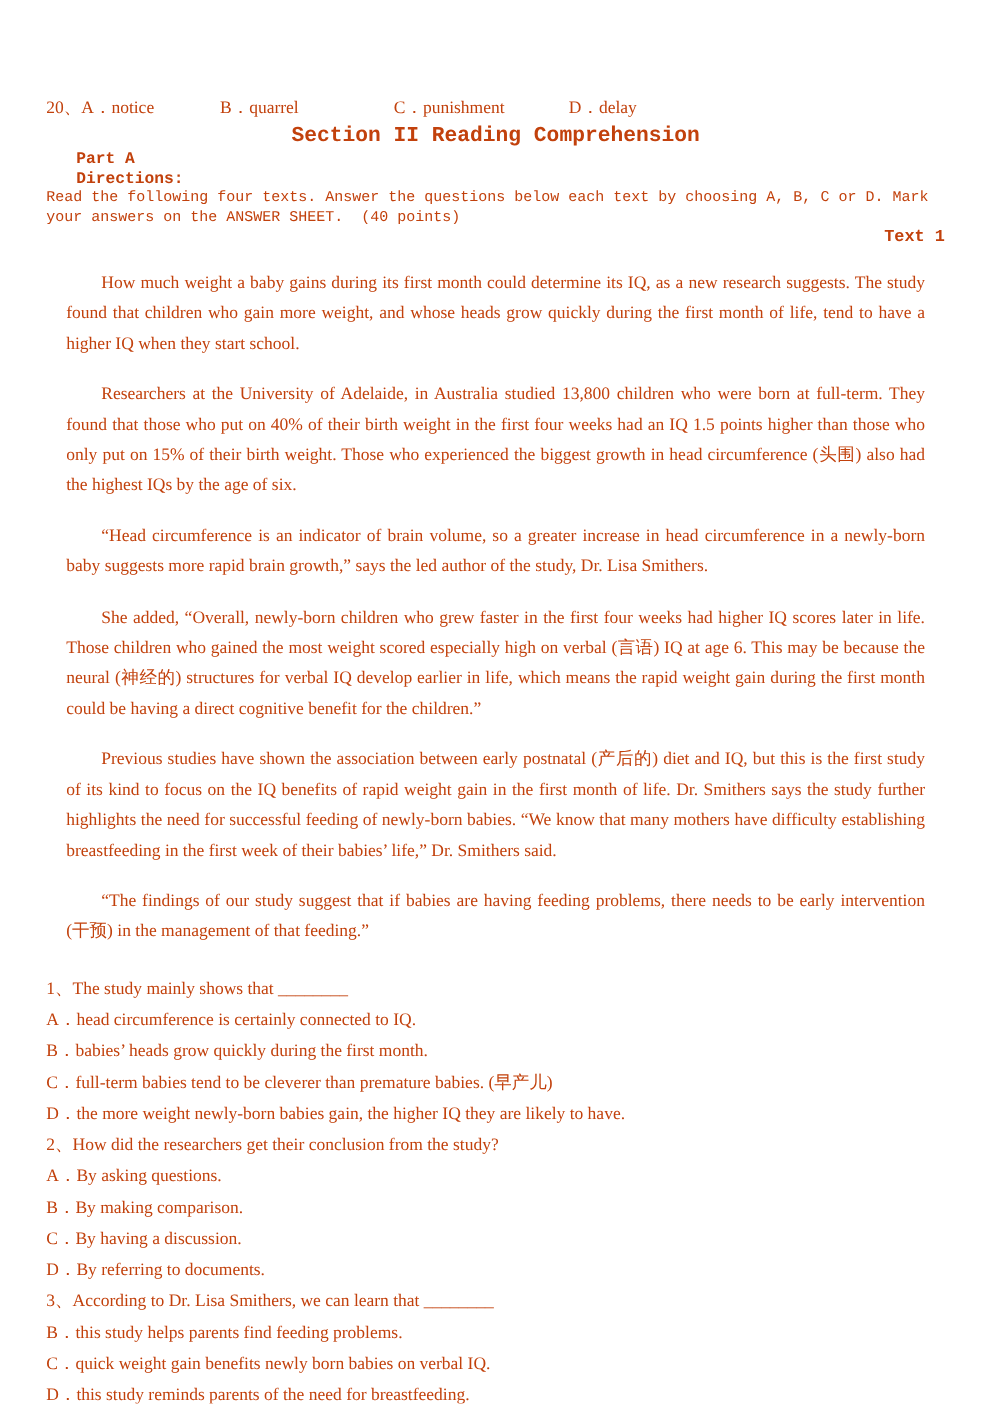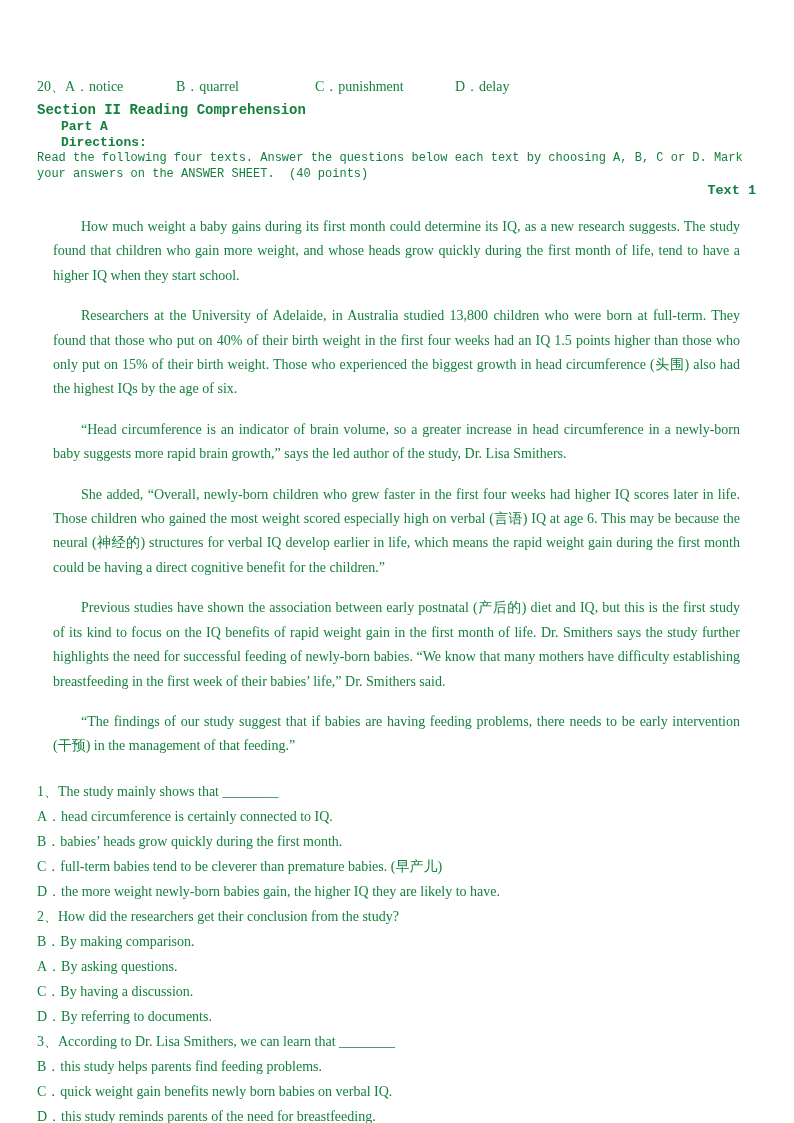--- a/index.html
+++ b/index.html
@@ -7,42 +7,43 @@
     padding: 0;
     background: #ffffff;
   }
   .page {
     position: relative;
     width: 794px;
     height: 1123px;
     background: #ffffff;
     box-sizing: border-box;
     padding: 77px 38px 0 37px;
-    color: #15803d;
+    color: #c2410c;
     font-family: "Liberation Serif", serif;
     overflow: hidden;
   }
   
   .q20-row {
     display: flex;
     font-size: 14px;
     line-height: 20px;
     white-space: nowrap;
   }
   .q20-col { display: inline-block; }
   .q20-c1 { width: 139px; }
   .q20-c2 { width: 139px; }
   .q20-c3 { width: 140px; }
   .q20-c4 { flex: 1; }
   
   .mono { font-family: "Liberation Mono", monospace; }
   .section-title {
     margin-top: 4px;
+    text-align: center;
     font-weight: bold;
-    font-size: 14px;
+    font-size: 17px;
     line-height: 18px;
   }
   .part-label,
   .directions-label {
     font-weight: bold;
     font-size: 13px;
     line-height: 16px;
     padding-left: 24px;
   }
   .directions-text {
@@ -105,22 +106,22 @@
     <div class="q-block">
       <div class="q-line">1、The study mainly shows that ________</div>
       <div class="q-line">A．head circumference is certainly connected to IQ.</div>
       <div class="q-line">B．babies’ heads grow quickly during the first month.</div>
       <div class="q-line">C．full-term babies tend to be cleverer than premature babies. (早产儿)</div>
       <div class="q-line">D．the more weight newly-born babies gain, the higher IQ they are likely to have.</div>
     </div>
 
     <div class="q-block">
       <div class="q-line">2、How did the researchers get their conclusion from the study?</div>
+      <div class="q-line">A．By asking questions.</div>
       <div class="q-line">B．By making comparison.</div>
-      <div class="q-line">A．By asking questions.</div>
       <div class="q-line">C．By having a discussion.</div>
       <div class="q-line">D．By referring to documents.</div>
     </div>
 
     <div class="q-block">
       <div class="q-line">3、According to Dr. Lisa Smithers, we can learn that ________</div>
       <div class="q-line">B．this study helps parents find feeding problems.</div>
       <div class="q-line">C．quick weight gain benefits newly born babies on verbal IQ.</div>
       <div class="q-line">D．this study reminds parents of the need for breastfeeding.</div>
     </div>

